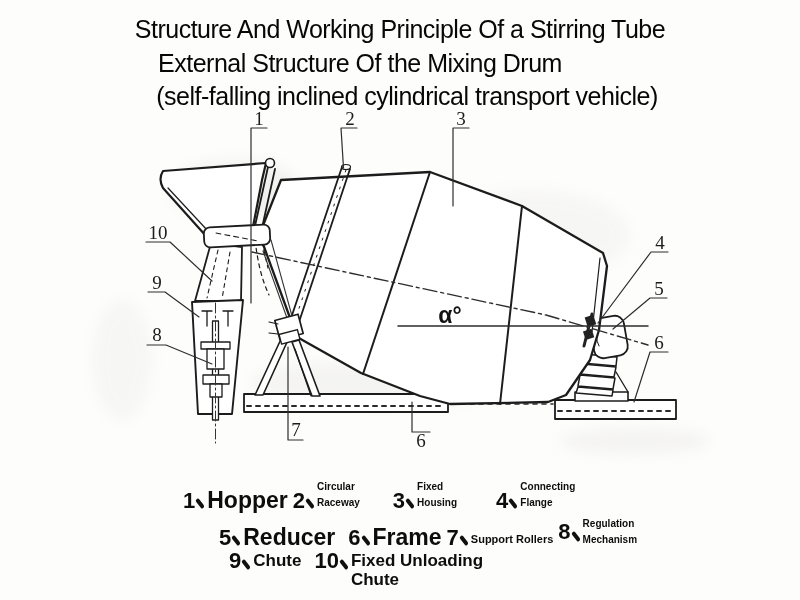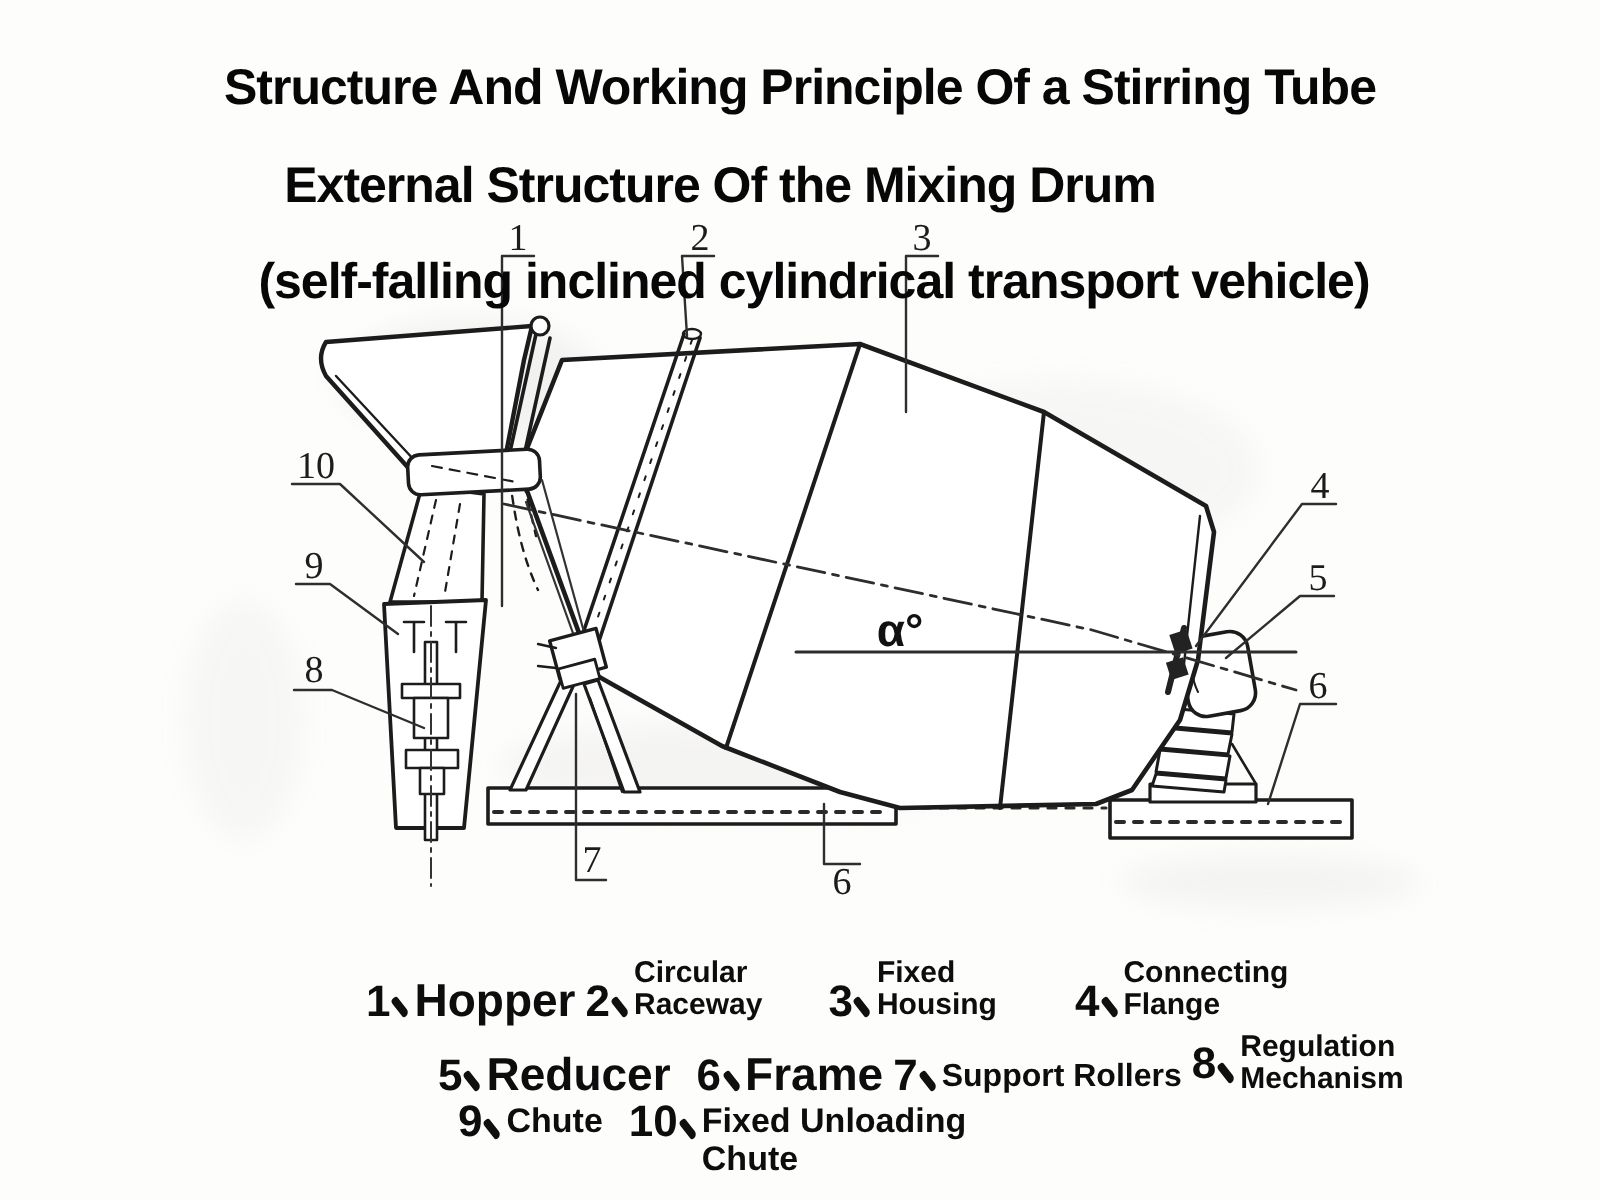--- a/index.html
+++ b/index.html
@@ -2,21 +2,21 @@
 <html><head>
 <meta charset="utf-8">
 <style>
   html,body{margin:0;padding:0;}
   body{width:800px;height:600px;position:relative;overflow:hidden;background:#fdfdfc;
        font-family:"Liberation Sans",sans-serif;}
   
   .blob{position:absolute;border-radius:50%;filter:blur(7px);background:#b9b6b0;pointer-events:none;}
   
   .title{position:absolute;top:12px;left:0;width:800px;text-align:center;color:#070707;}
-  .title p{margin:16px;font-weight:700;letter-spacing:-0.5px;}
+  .title p{margin:1px;font-weight:400;letter-spacing:-0.5px;}
   .t1{font-size:25px;line-height:33px;}
   .t2{font-size:25px;line-height:32px;transform:translateX(-40px);}
   .t3{font-size:25px;line-height:32px;padding-left:14px;}
   
   svg{position:absolute;left:0;top:0;}
   svg text{font-family:"Liberation Serif",serif;fill:#1c1c1c;}
   svg text.alpha{font-family:"Liberation Sans",sans-serif;font-weight:700;fill:#111;}
   
   .legend{position:absolute;left:183px;top:479px;width:540px;color:#0d0d0d;}
   .lg-row{display:flex;align-items:flex-end;}
@@ -25,23 +25,23 @@
   .lg-item{display:flex;align-items:flex-end;margin-right:5px;}
   .lg-item.top{align-items:flex-start;}
   .lg-item.mid{align-items:center;}
   .lg-num{font-size:22px;font-weight:700;line-height:20px;}
   .cjk{display:inline-block;width:4px;height:11px;background:#101010;
        border-radius:3px 2px 4px 2px;transform:rotate(-38deg);
        margin:0 5px 2px 3px;align-self:flex-end;}
   .lg-item.top .cjk{align-self:flex-start;margin-top:8px;}
   .lg-item.mid .cjk{align-self:center;margin-top:10px;}
   .lg-label{font-weight:700;font-size:23px;line-height:21px;}
-  .lg-stack{font-weight:700;font-size:15px;line-height:16px;}
+  .lg-stack{font-weight:700;font-size:10px;line-height:16px;}
   .lg-stack span{display:block;}
-  .lg-small{font-weight:700;font-size:16px;line-height:18px;}
+  .lg-small{font-weight:700;font-size:11px;line-height:18px;}
   .lg-big2{font-weight:700;font-size:17px;line-height:19px;}
   .lg-big2 span{display:block;}
   .g28{margin-left:28px;} .g34{margin-left:34px;} .g8{margin-left:8px;}
 </style>
 </head>
 <body>
 
 <div class="blob" style="left:170px;top:160px;width:130px;height:60px;opacity:.16"></div>
 <div class="blob" style="left:430px;top:190px;width:200px;height:90px;opacity:.09"></div>
 <div class="blob" style="left:250px;top:360px;width:260px;height:46px;opacity:.12"></div>

